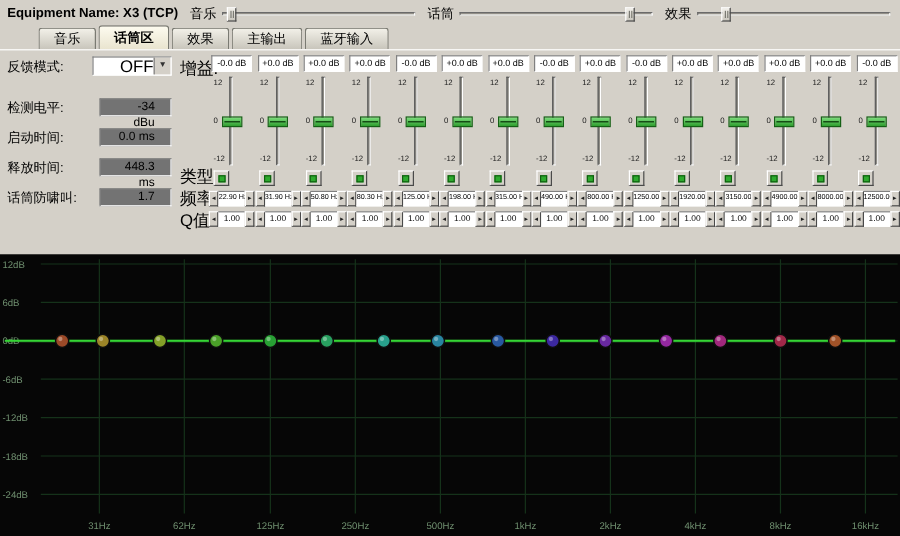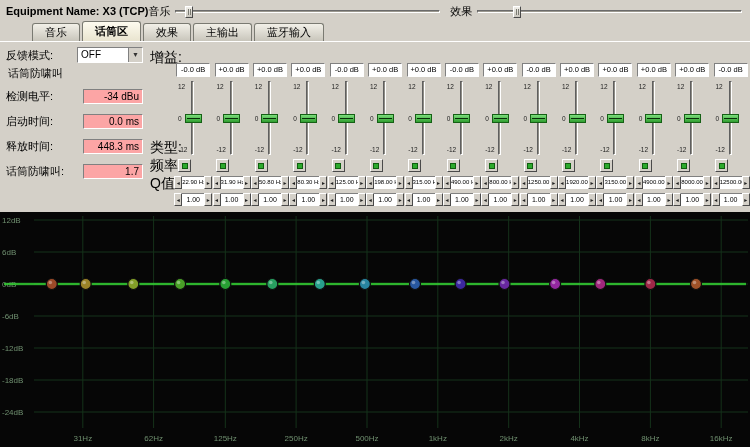--- a/index.html
+++ b/index.html
@@ -3,21 +3,21 @@
 <meta charset="utf-8">
 <style>
   * { margin:0; padding:0; box-sizing:border-box; }
   html,body { background:#555; }
   .win {
     position:relative; width:750px; height:447px; margin:0 auto;
     background:#d4d0c8; font-family:"Liberation Sans", sans-serif;
     overflow:hidden; user-select:none;
   }
   
-  .titlebar { height:22px; display:flex; align-items:center; padding:0 8px 0 6px; }
+  .titlebar { height:22px; display:flex; align-items:center; padding:0 8px 0 6px; gap:10px; }
   .title { font-weight:bold; font-size:11px; white-space:nowrap; color:#000; }
   .topsliders { flex:1; display:flex; gap:10px; }
   .hslider { flex:1; display:flex; align-items:center; gap:5px; }
   .hlbl { font-size:11px; white-space:nowrap; }
   .htrack { flex:1; position:relative; height:15px; }
   .hgroove { position:absolute; left:0; right:0; top:6px; height:3px;
     background:#9b988f; border:1px solid; border-color:#6a6a6a #fff #fff #6a6a6a; }
   .hthumb { position:absolute; top:2px; width:8px; height:12px;
     background:linear-gradient(#f2f0ea,#c9c6bd); border:1px solid;
     border-color:#fff #4a4a4a #4a4a4a #fff; }
@@ -28,36 +28,36 @@
     border-bottom:1px solid #fff; }
   .tab { height:18px; padding:0 12px; font-size:11px; display:flex; align-items:center;
     background:linear-gradient(#f2f0e8,#c8c5bb); border:1px solid #7a7a72; border-bottom:none;
     border-radius:3px 3px 0 0; color:#000; cursor:default; }
   .tab.active { height:20px; font-weight:bold;
     background:linear-gradient(#fdfbef,#e9e4cf); }
   
   .main { position:absolute; top:42px; left:0; width:750px; height:170px; display:flex; }
   .leftpanel { width:148px; padding:5px 5px 0 6px; font-size:11px; }
   .lp-row { display:flex; align-items:center; justify-content:space-between; margin-bottom:10px; }
-  .lp-row.tight { margin-bottom:3px; }
+  .lp-row.tight { margin-bottom:19px; }
   .lp-label { font-size:11px; color:#000; }
-  .lp-input { width:60px; height:15px; background:#fca5a5; border:1px solid;
+  .lp-input { width:60px; height:15px; background:#737373; border:1px solid;
     border-color:#808080 #fff #fff #808080; font-size:10px; line-height:13px;
-    text-align:right; padding:0 3px; color:#000; }
+    text-align:right; padding:0 13px; color:#000; }
   .lp-section { font-size:11px; color:#000; margin:0 0 8px 2px; }
   .lp-select { width:66px; height:16px; display:flex; background:#fff; border:1px solid;
     border-color:#808080 #fff #fff #808080; }
-  .lp-selval { flex:1; font-size:10px; line-height:14px; padding-left:3px; }
+  .lp-selval { flex:1; font-size:14px; line-height:14px; padding-left:3px;text-align:right; }
   .lp-selbtn { width:14px; font-size:7px; text-align:center; line-height:14px;
     background:#d4d0c8; border-left:1px solid #808080; color:#333; }
   
   .eqpanel { flex:1; position:relative; }
   .rowlabel { position:absolute; left:2px; font-size:14px; color:#000; white-space:nowrap; }
   .bands { position:absolute; left:26px; top:4px; right:0; display:flex; }
-  .band { flex:0 0 calc(100% / 15); display:flex; flex-direction:column; align-items:center;margin-top:17px; }
+  .band { flex:0 0 calc(100% / 15); display:flex; flex-direction:column; align-items:center; }
   .gainbox { width:34px; height:14px; background:#fff; border:1px solid;
     border-color:#808080 #fff #fff #808080; font-size:7.5px; line-height:12px;
     text-align:center; color:#000; white-space:nowrap; overflow:hidden; }
   .sliderblock { position:relative; width:100%; height:78px; margin-top:2px; }
   .vgroove { position:absolute; left:50%; margin-left:-2px; top:2px; bottom:2px; width:3px;
     background:#8f8d86; border:1px solid; border-color:#5f5f5f #fff #fff #5f5f5f; }
   .vtick { position:absolute; left:4px; font-size:6.5px; color:#222; line-height:7px; }
   .vtick.t0 { top:4px; } .vtick.t1 { top:50%; transform:translateY(-50%); } .vtick.t2 { bottom:4px; }
   .vthumb { position:absolute; left:50%; width:17px; height:9px; margin-left:-8.5px;
     top:calc(50% - 4.5px); background:linear-gradient(#7ddd7d,#2f9e2f);
@@ -90,20 +90,27 @@
     <span class="title">Equipment Name: X3 (TCP)</span>
     <div class="topsliders" id="topsliders">
         <div class="hslider">
           <span class="hlbl">音乐</span>
           <div class="htrack">
             <div class="hgroove"></div>
             <div class="hthumb" style="left: calc(5% - 4px);"></div>
           </div>
         </div>
         <div class="hslider">
+          <span class="hlbl">话筒</span>
+          <div class="htrack">
+            <div class="hgroove"></div>
+            <div class="hthumb" style="left: calc(88% - 4px);"></div>
+          </div>
+        </div>
+        <div class="hslider">
           <span class="hlbl">效果</span>
           <div class="htrack">
             <div class="hgroove"></div>
             <div class="hthumb" style="left: calc(15% - 4px);"></div>
           </div>
         </div>
       </div>
   </div>
 
   <div class="tabs" id="tabs">
@@ -116,21 +123,20 @@
 
   <div class="main">
     <div class="leftpanel" id="leftpanel">
         <div class="lp-row tight">
           <span class="lp-label">反馈模式:</span>
           <div class="lp-select">
             <span class="lp-selval">OFF</span>
             <span class="lp-selbtn">▼</span>
           </div>
         </div>
-        <div class="lp-section">话筒防啸叫</div>
         <div class="lp-row">
           <span class="lp-label">检测电平:</span>
           <div class="lp-input">-34 dBu</div>
         </div>
         <div class="lp-row">
           <span class="lp-label">启动时间:</span>
           <div class="lp-input">0.0 ms</div>
         </div>
         <div class="lp-row">
           <span class="lp-label">释放时间:</span>

